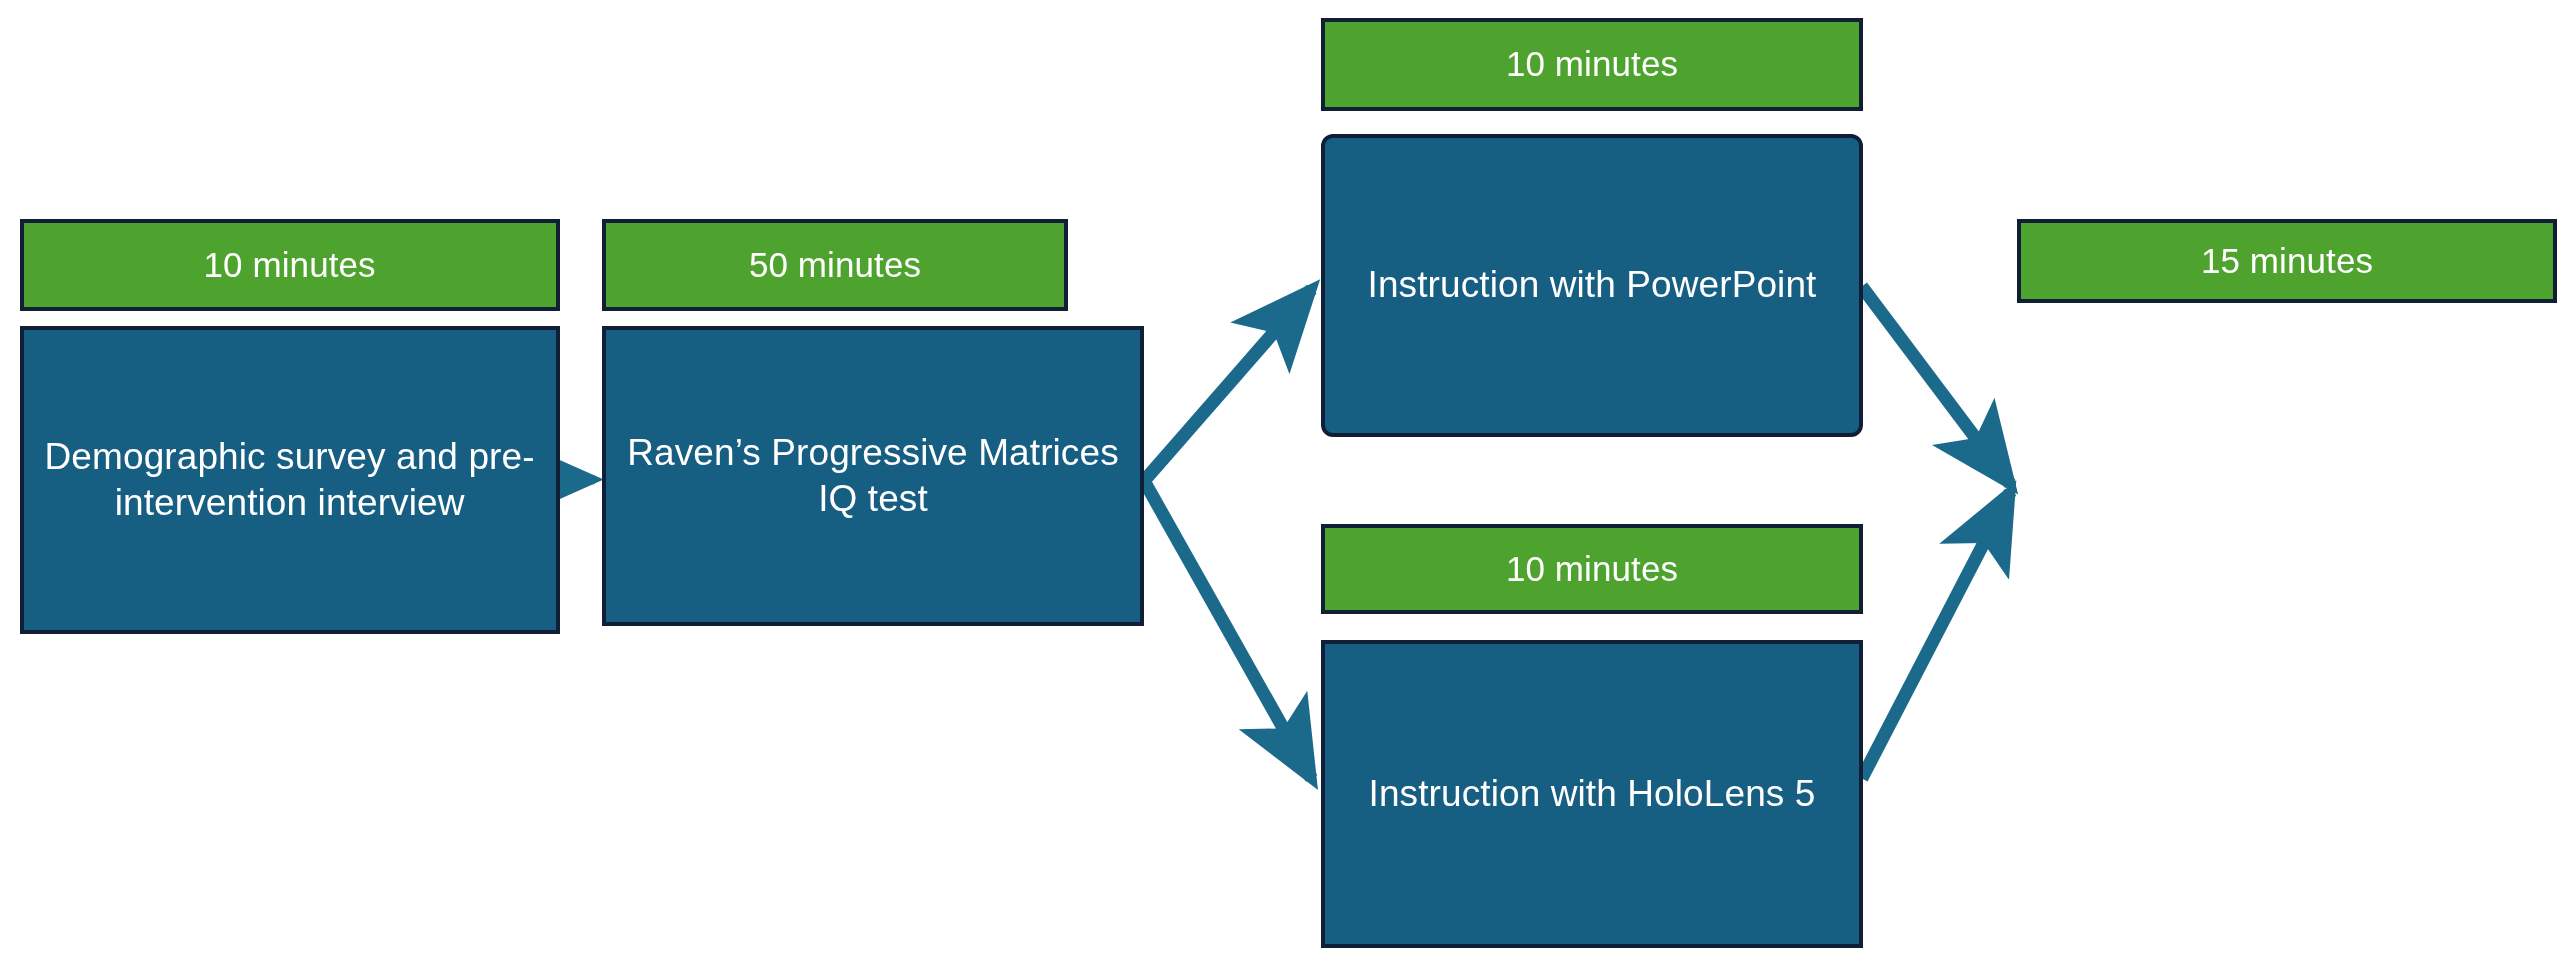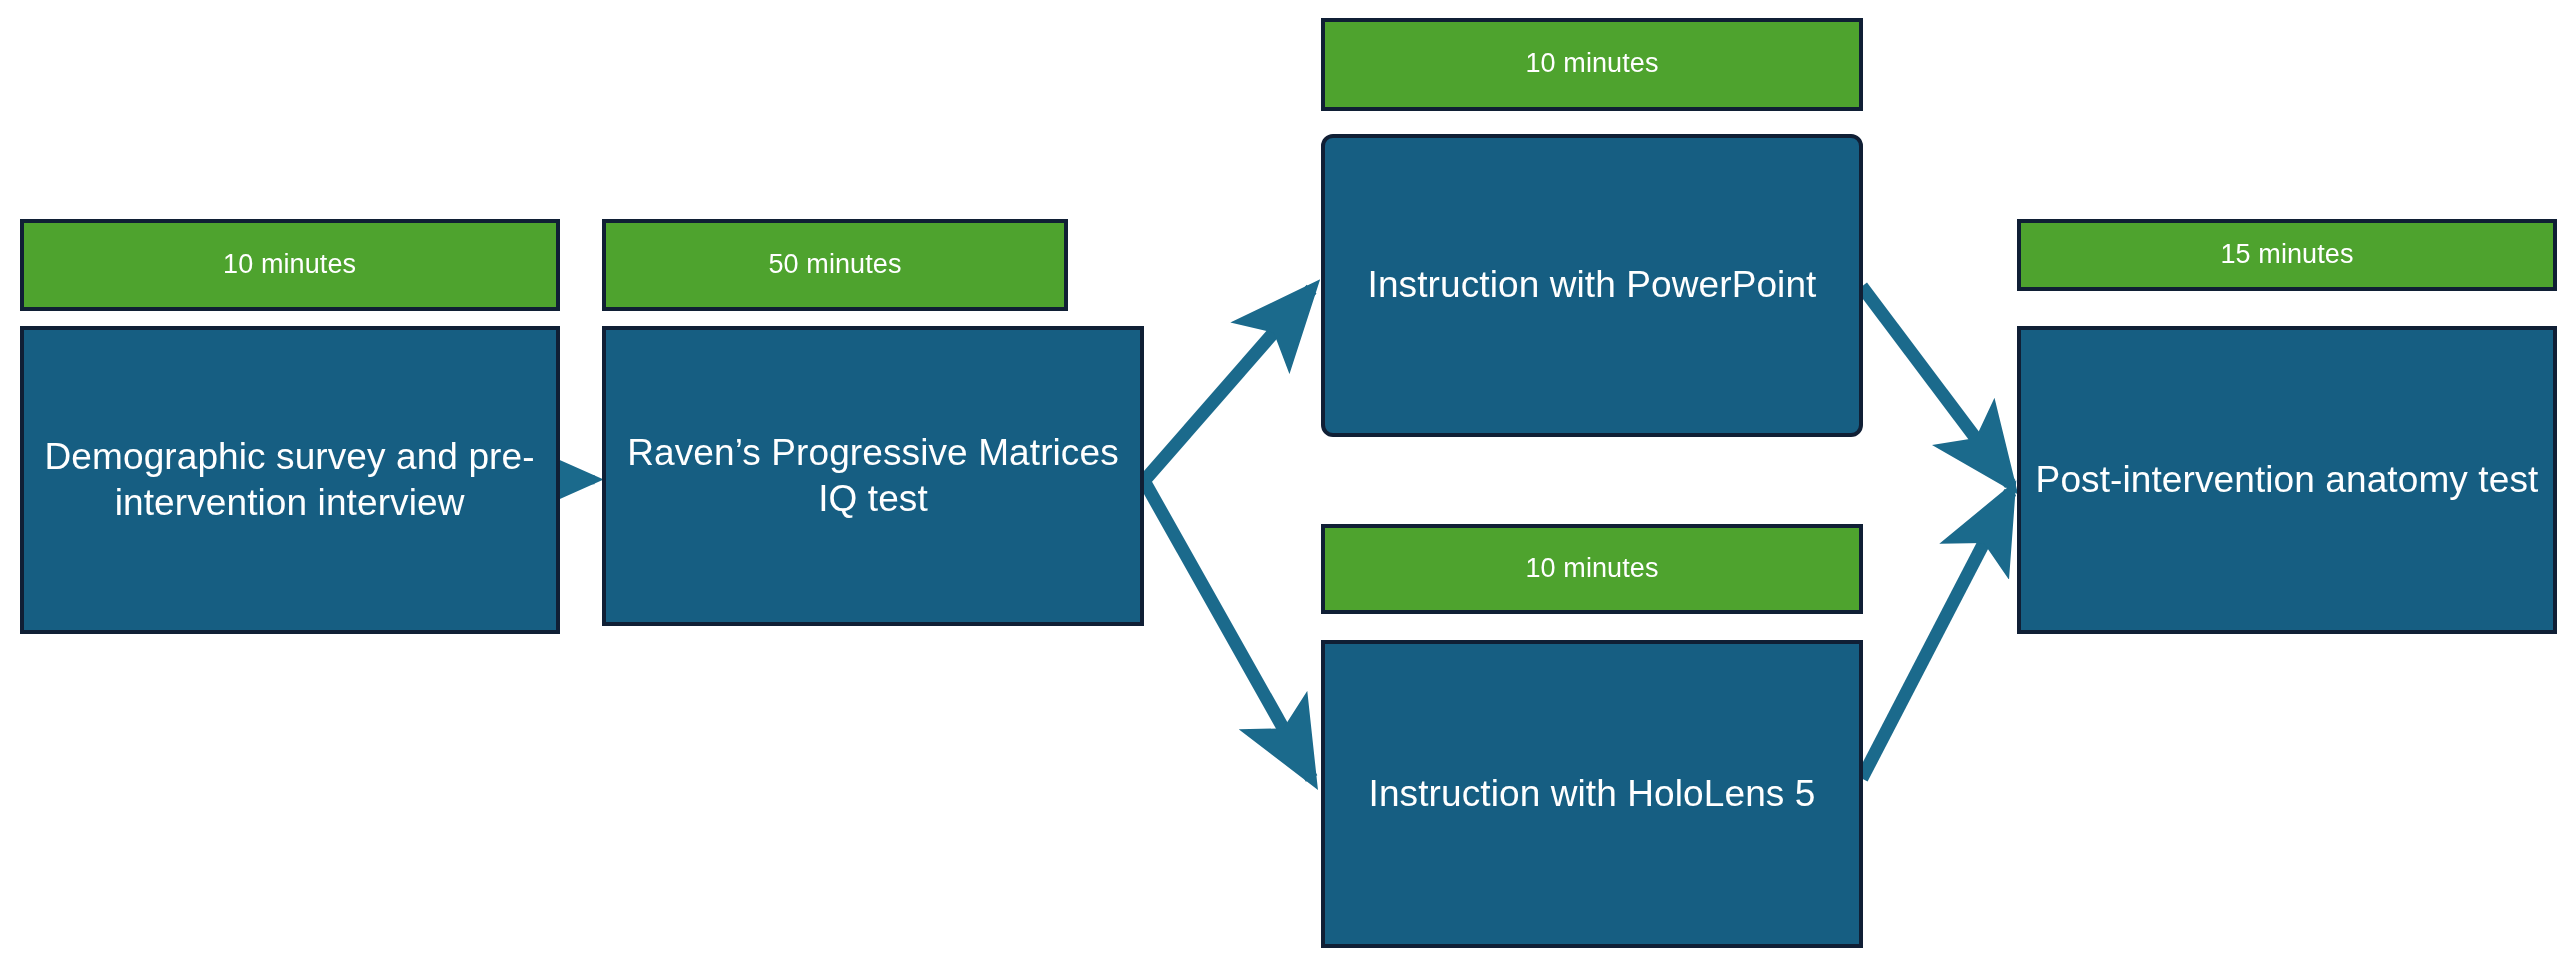--- a/index.html
+++ b/index.html
@@ -19,21 +19,21 @@
   }
   .duration-box {
     position: absolute;
     box-sizing: border-box;
     background: #4EA32E;
     border: 4.6px solid #101F35;
     display: flex;
     align-items: center;
     justify-content: center;
     color: #ffffff;
-    font-size: 27px;
+    font-size: 35px;
     line-height: 1.1;
     letter-spacing: 0.1px;
   }
   .step-box {
     position: absolute;
     box-sizing: border-box;
     background: #165E82;
     border: 4.6px solid #101F35;
     display: flex;
     align-items: center;
@@ -102,21 +102,18 @@
     <span class="label-text">Instruction with PowerPoint</span>
   </div>
 
   <div class="duration-box" style="left:1321px; top:524px; width:542px; height:90px;">
     <span>10 minutes</span>
   </div>
   <div class="step-box" style="left:1321px; top:640px; width:542px; height:308px;">
     <span class="label-text">Instruction with HoloLens 5</span>
   </div>
 
-  <div class="duration-box" style="left:2017px; top:219px; width:540px; height:72px;">
+  <div class="duration-box" style="left:2017px; top:219px; width:540px; height:84px;">
     <span>15 minutes</span>
-  </div>
-  <div class="step-box" style="left:2017px; top:326px; width:540px; height:308px;">
-    <span class="label-text">Post-intervention anatomy test</span>
   </div>
 
 </div>
 
 
 </body></html>

